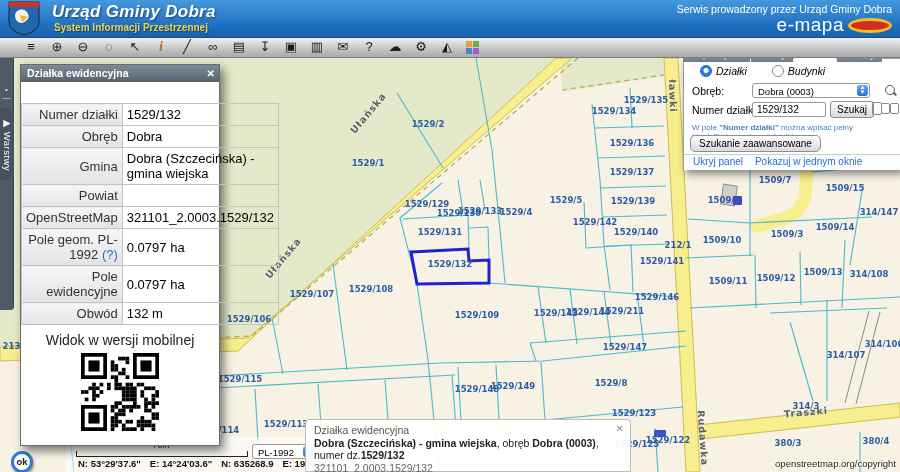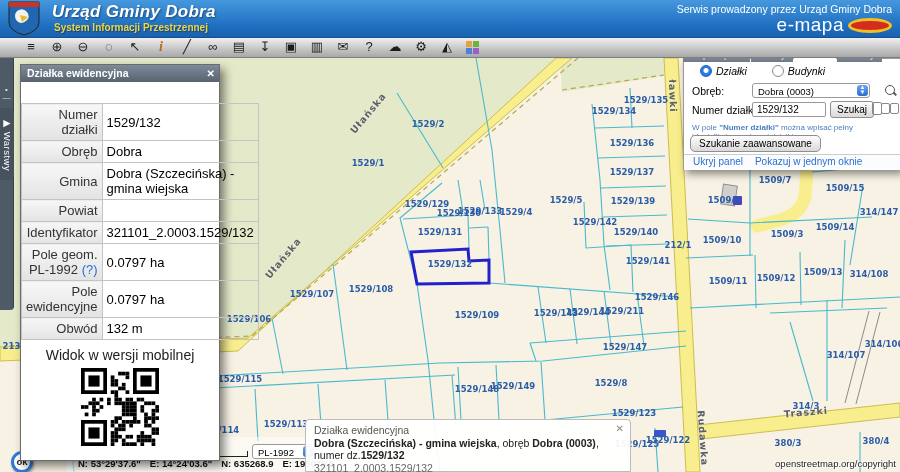--- a/index.html
+++ b/index.html
@@ -190,21 +190,21 @@
       <span class="parcel-lbl" style="left: 566px; top: 200px; transform: translate(-50%, -50%);">1529/5</span>
       <span class="parcel-lbl" style="left: 440px; top: 232px; transform: translate(-50%, -50%);">1529/131</span>
       <span class="parcel-lbl" style="left: 595px; top: 222px; transform: translate(-50%, -50%);">1529/142</span>
       <span class="parcel-lbl" style="left: 450px; top: 264px; transform: translate(-50%, -50%);">1529/132</span>
       <span class="parcel-lbl" style="left: 646px; top: 100px; transform: translate(-50%, -50%);">1529/135</span>
       <span class="parcel-lbl" style="left: 614px; top: 111px; transform: translate(-50%, -50%);">1529/134</span>
       <span class="parcel-lbl" style="left: 632px; top: 143px; transform: translate(-50%, -50%);">1529/136</span>
       <span class="parcel-lbl" style="left: 632px; top: 172px; transform: translate(-50%, -50%);">1529/137</span>
       <span class="parcel-lbl" style="left: 633px; top: 201px; transform: translate(-50%, -50%);">1529/139</span>
       <span class="parcel-lbl" style="left: 636px; top: 232px; transform: translate(-50%, -50%);">1529/140</span>
-      <span class="parcel-lbl" style="left: 648px; top: 261px; transform: translate(-50%, -50%);">1529/141</span>
+      <span class="parcel-lbl" style="left: 662px; top: 261px; transform: translate(-50%, -50%);">1529/141</span>
       <span class="parcel-lbl" style="left: 371px; top: 289px; transform: translate(-50%, -50%);">1529/108</span>
       <span class="parcel-lbl" style="left: 477px; top: 315px; transform: translate(-50%, -50%);">1529/109</span>
       <span class="parcel-lbl" style="left: 556px; top: 313px; transform: translate(-50%, -50%);">1529/143</span>
       <span class="parcel-lbl" style="left: 588px; top: 312px; transform: translate(-50%, -50%);">1529/144</span>
       <span class="parcel-lbl" style="left: 622px; top: 311px; transform: translate(-50%, -50%);">1529/211</span>
       <span class="parcel-lbl" style="left: 657px; top: 297px; transform: translate(-50%, -50%);">1529/146</span>
       <span class="parcel-lbl" style="left: 625px; top: 347px; transform: translate(-50%, -50%);">1529/147</span>
       <span class="parcel-lbl" style="left: 477px; top: 389px; transform: translate(-50%, -50%);">1529/148</span>
       <span class="parcel-lbl" style="left: 513px; top: 386px; transform: translate(-50%, -50%);">1529/149</span>
       <span class="parcel-lbl" style="left: 611px; top: 383px; transform: translate(-50%, -50%);">1529/8</span>
@@ -305,21 +305,21 @@
           </tr>
       <tr>
             <td class="lbl">Gmina</td>
             <td class="val">Dobra (Szczecińska) - gmina wiejska</td>
           </tr>
       <tr>
             <td class="lbl">Powiat</td>
             <td class="val"></td>
           </tr>
       <tr>
-            <td class="lbl">Identyfikator</td>
+            <td class="lbl">OpenStreetMap</td>
             <td class="val">321101_2.0003.1529/132</td>
           </tr>
       <tr>
             <td class="lbl"><span>Pole geom. PL-1992</span> <span class="q-link">(?)</span></td>
             <td class="val">0.0797 ha</td>
           </tr>
       <tr>
             <td class="lbl">Pole ewidencyjne</td>
             <td class="val">0.0797 ha</td>
           </tr>

